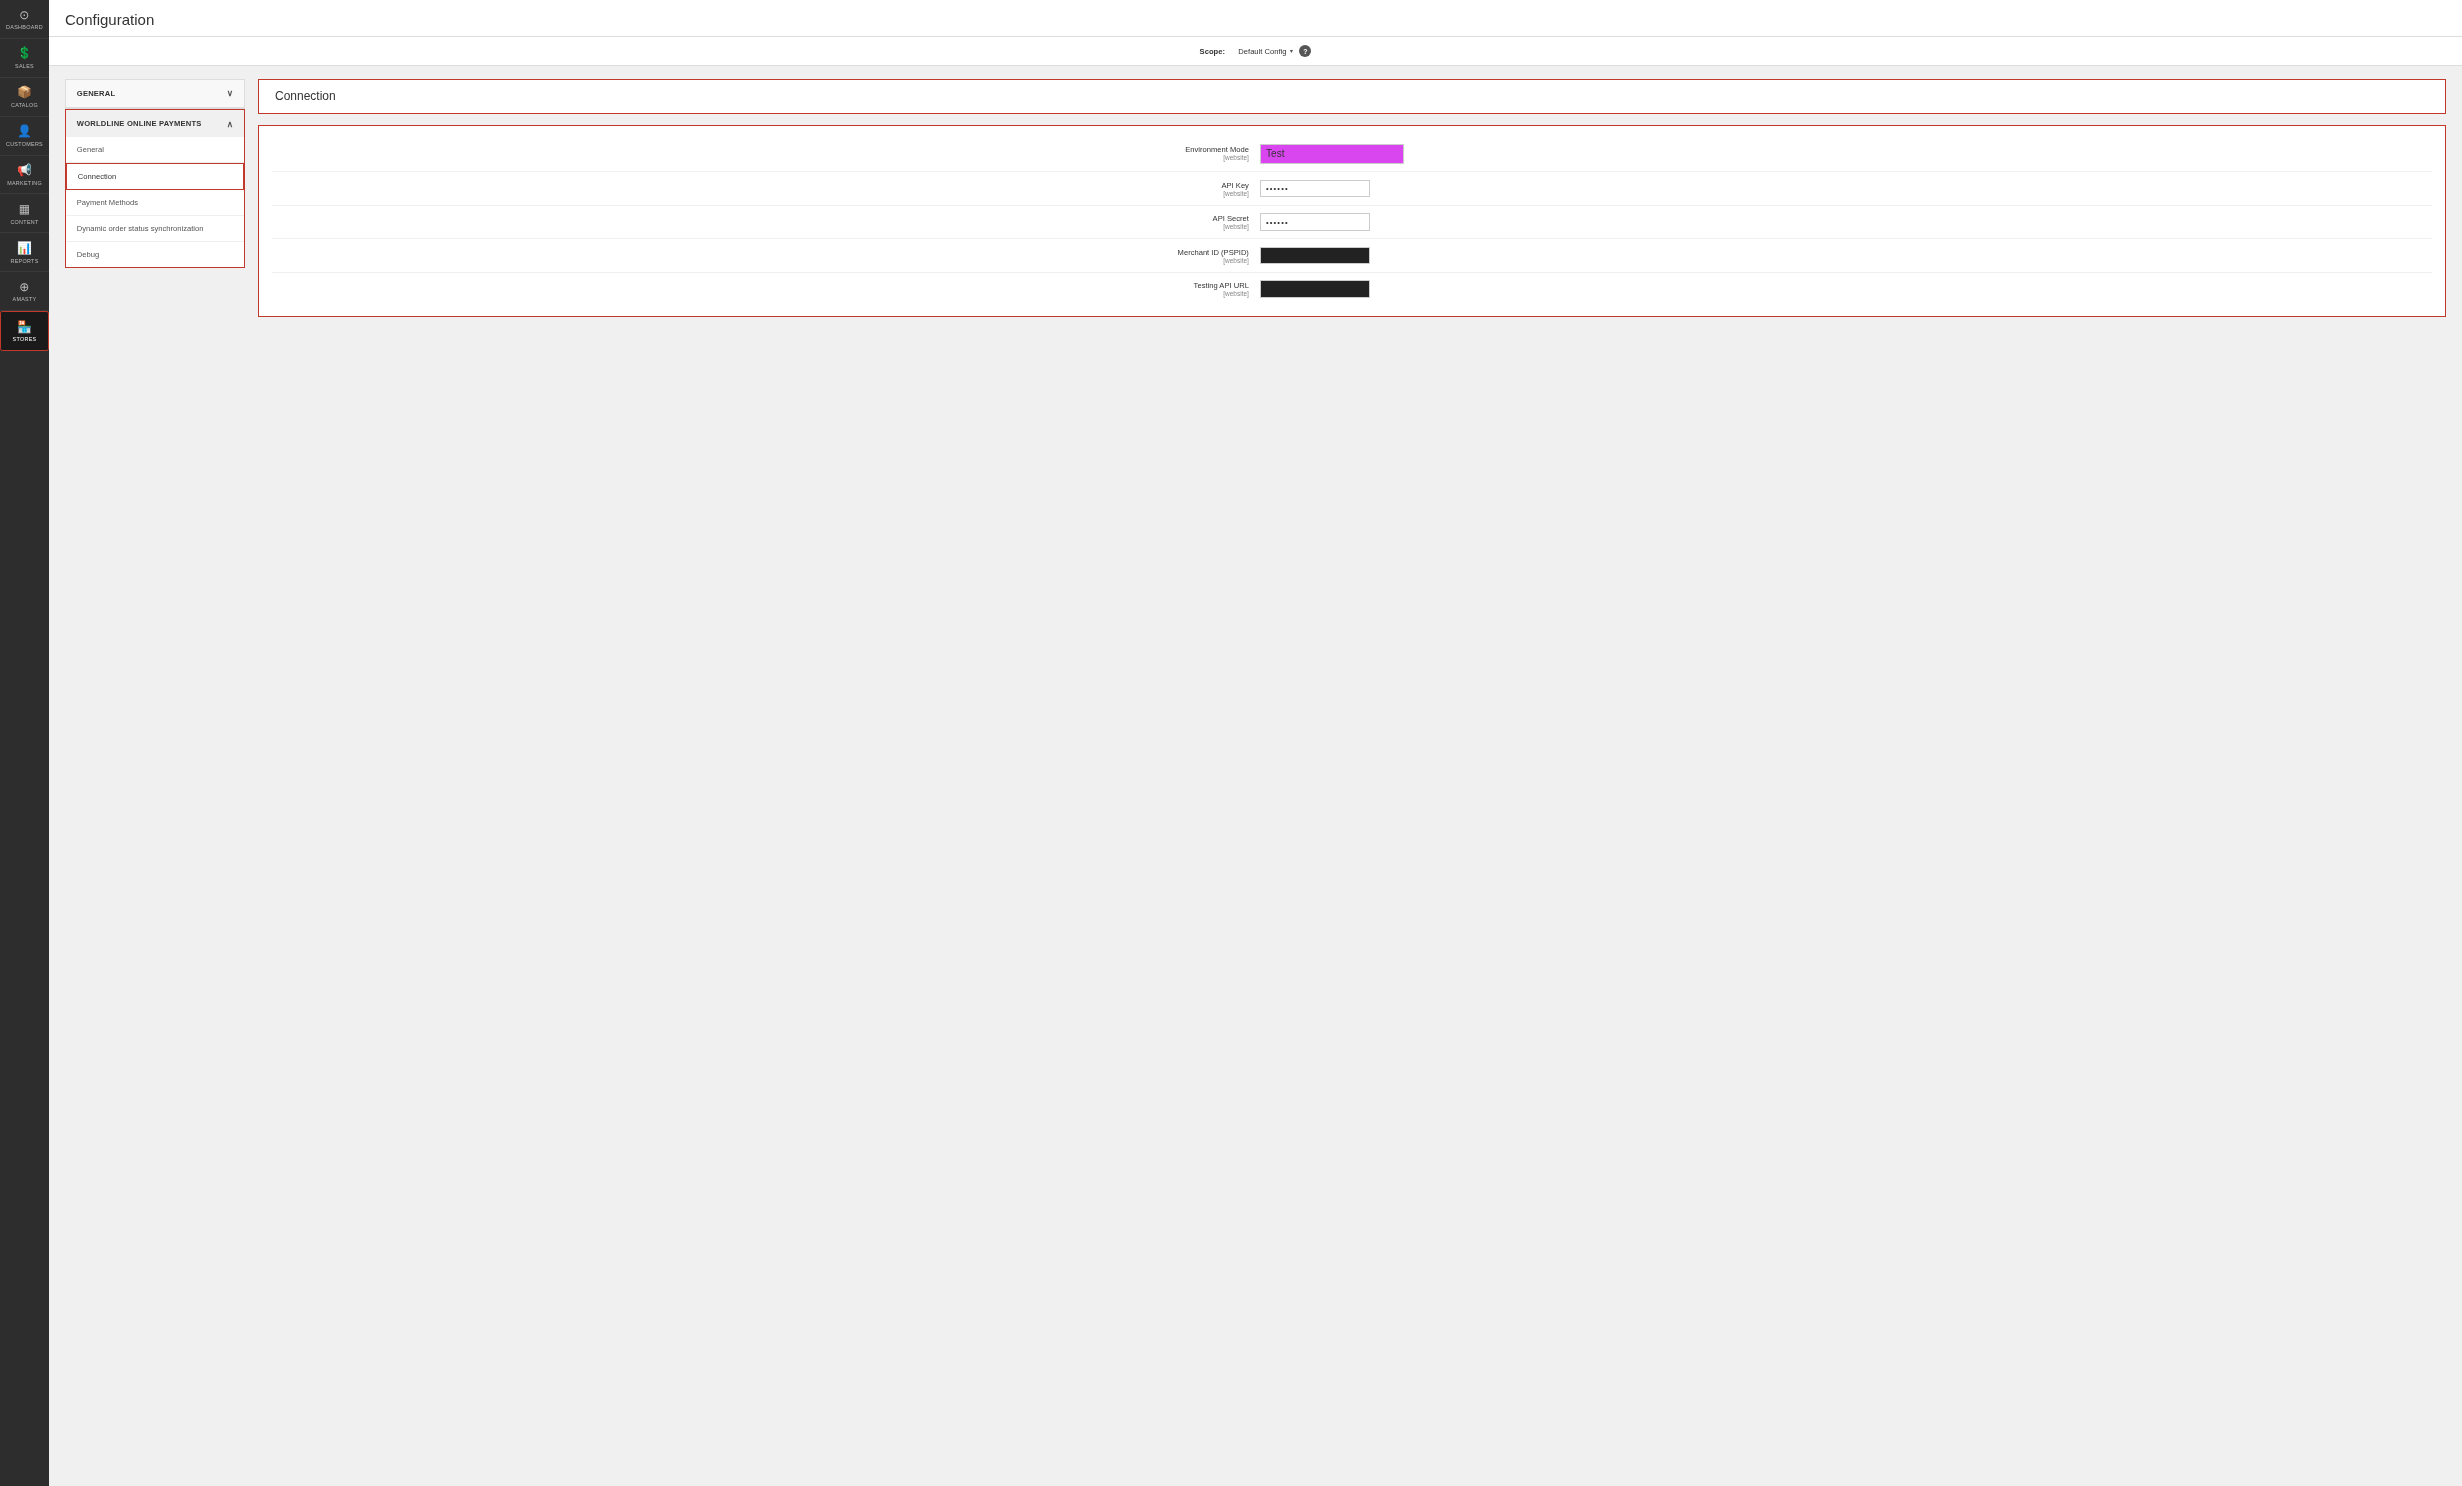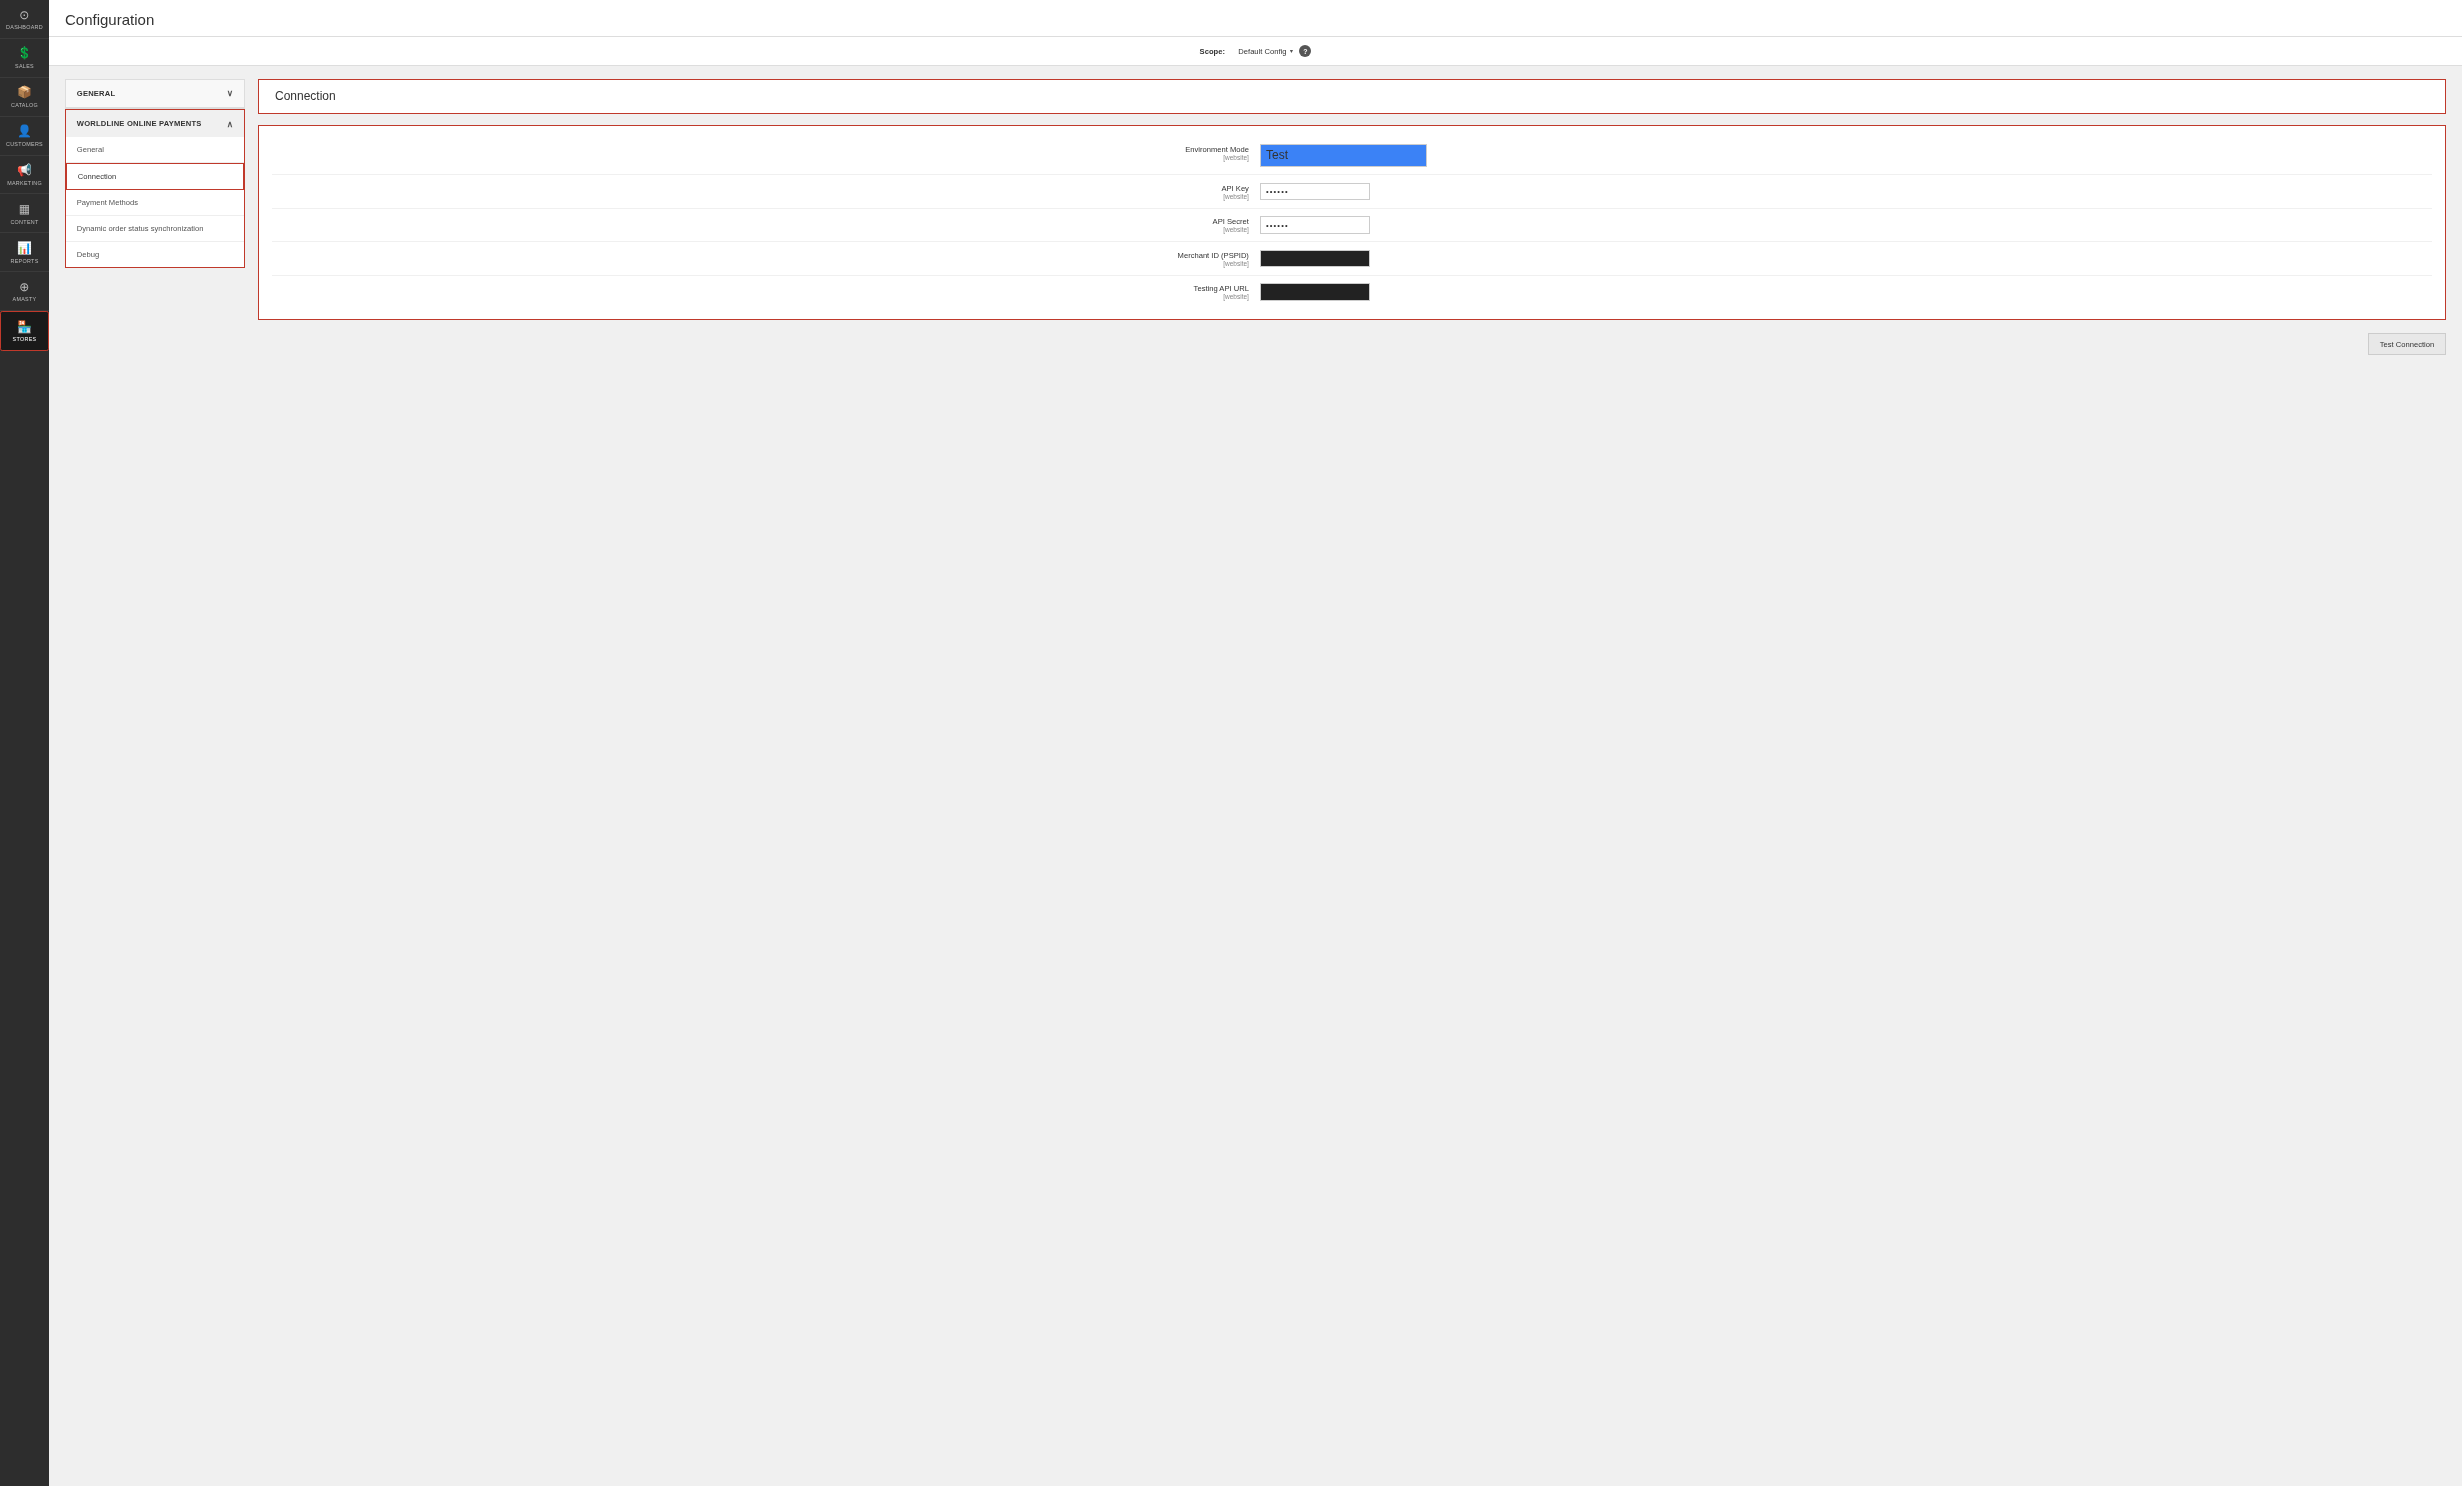--- a/index.html
+++ b/index.html
@@ -221,23 +221,23 @@
       display: block;
     }
     .config-value {
       flex: 1.2;
       display: flex;
       align-items: center;
     }
     .config-input {
       border: 0.5px solid #ccc;
       padding: 3.2px 5.4px;
-      font-size: 12px;
-      color: #333;
-      background: #3b82f6;
+      font-size: 10px;
+      color: #333;
+      background: #d946ef;
       min-width: 65px;
     }
     .config-input-dark {
       border: 0.5px solid #ccc;
       padding: 3.2px 5.4px;
       font-size: 7.6px;
       color: #fff;
       background: #222;
       min-width: 108px;
     }
@@ -417,20 +417,17 @@
             <div class="config-label">
               <span class="config-label-text">Testing API URL</span>
               <span class="config-label-sub">[website]</span>
             </div>
             <div class="config-value">
               <input class="config-input-dark" type="text" value="" style="">
             </div>
           </div>
         </div>
 
-        <div style="display: flex; justify-content: flex-end; margin-top: 4.3px;">
-          <button class="test-btn">Test Connection</button>
-        </div>
       </div>
     </div>
   </div>
 </div>
 
 
 </body></html>

